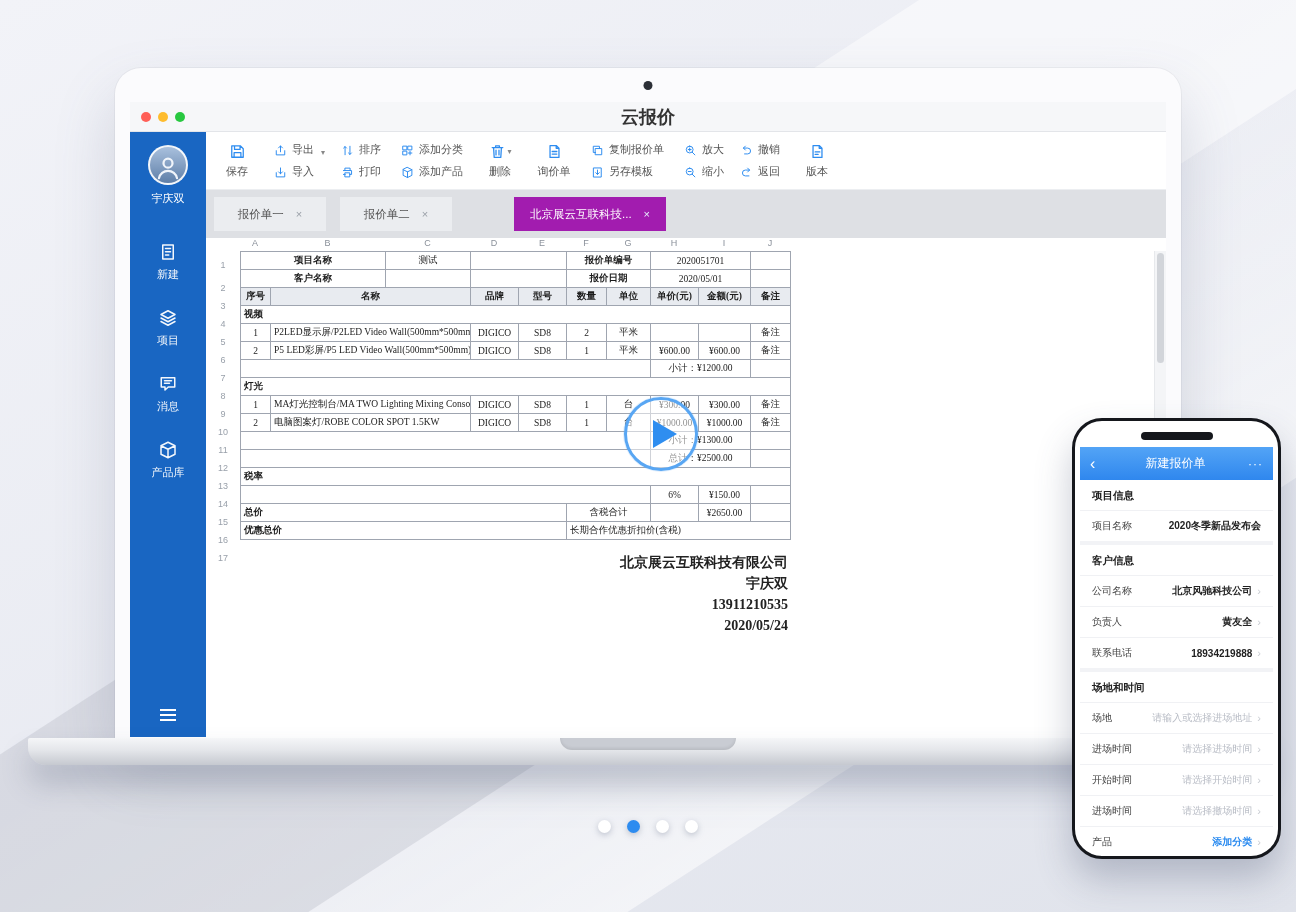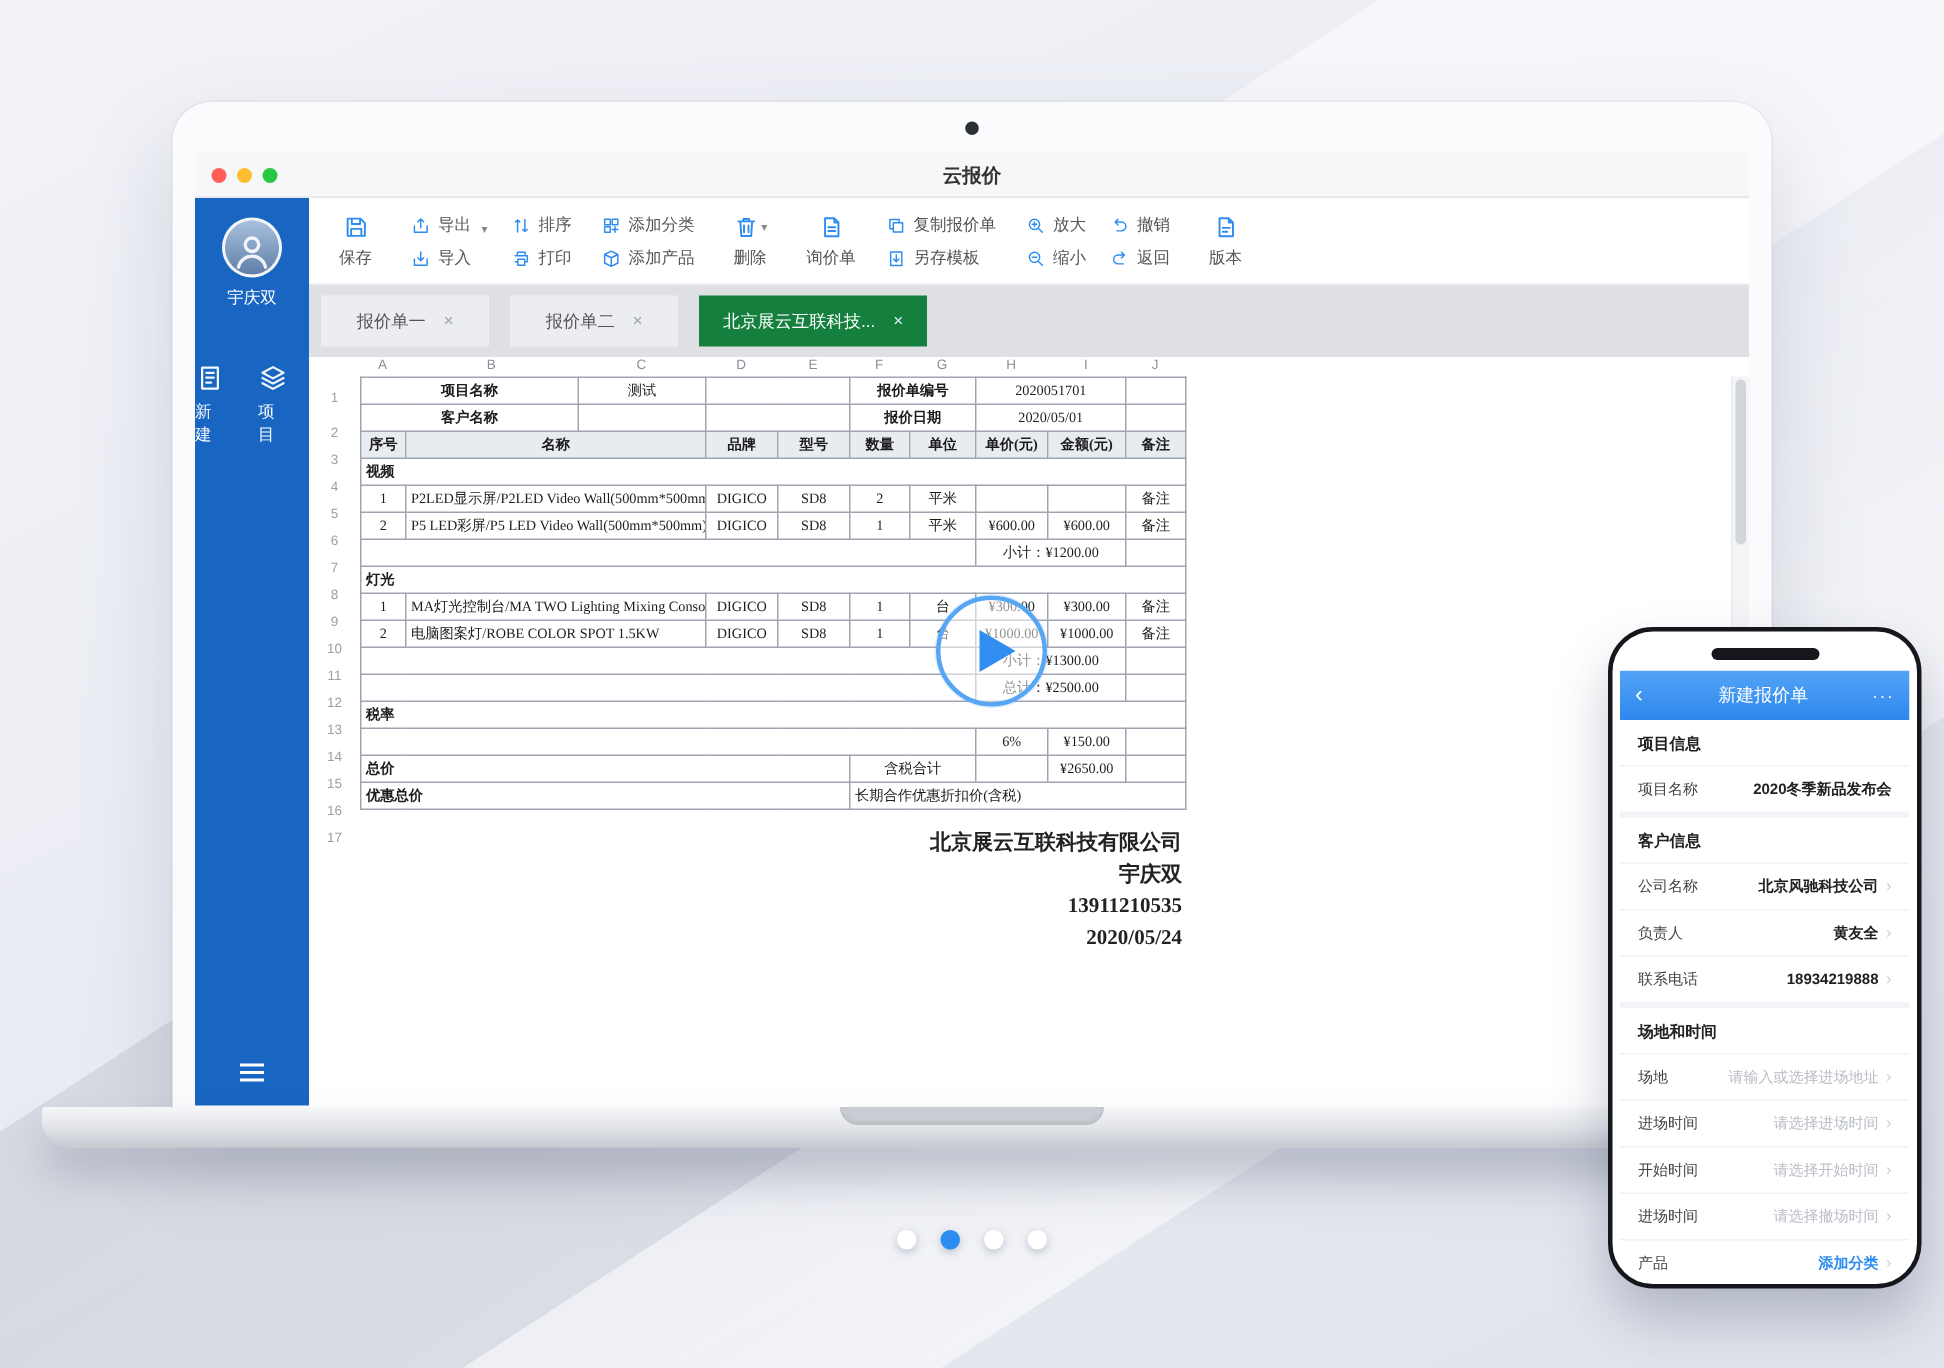--- a/index.html
+++ b/index.html
@@ -29,32 +29,32 @@
     border-radius:2px 2px 18px 18px; box-shadow:0 18px 28px rgba(80,90,115,.28); }
   .base-notch { position:absolute; left:50%; top:0; transform:translateX(-50%);
     width:176px; height:12px; background:#c9ccd3; border-radius:0 0 12px 12px;
     box-shadow:inset 0 -2px 3px rgba(0,0,0,.08); }
 
   
   .titlebar { height:30px; background:#f6f7f9; border-bottom:1px solid #e3e5e9;
     display:flex; align-items:center; justify-content:center; position:relative; }
   .traffic { position:absolute; left:11px; top:50%; transform:translateY(-50%); display:flex; gap:7px; }
   .tl { width:10px; height:10px; border-radius:50%; display:inline-block; cursor:pointer; }
-  .app-title { font-size:13px; font-weight:700; color:#333; }
+  .app-title { font-size:18px; font-weight:700; color:#333; }
   .app-body { display:flex; height:605px; }
 
   
   .sidebar { width:76px; background:#1966c2; display:flex; flex-direction:column;
     align-items:center; padding-top:13px; flex-shrink:0; }
   .avatar { width:40px; height:40px; border-radius:50%; border:2px solid rgba(255,255,255,.9);
     background:linear-gradient(180deg,#a9c0dd 0%,#5f7fa8 100%);
     display:flex; align-items:flex-end; justify-content:center; overflow:hidden; }
   .avatar svg { width:30px; height:30px; color:#f0f4fa; }
   .user-name { color:#fff; font-size:11px; margin-top:6px; }
-  .side-nav { margin-top:34px; width:100%; display:flex; gap:22px; }
+  .side-nav { margin-top:34px; width:100%; display:flex; flex-direction:column; gap:22px; }
   .side-item { display:flex; flex-direction:column; align-items:center; gap:5px;
     color:rgba(255,255,255,.95); font-size:11px; cursor:pointer; padding:2px 0; }
   .side-item svg { width:20px; height:20px; }
   .hamburger { margin-top:auto; margin-bottom:16px; display:flex; flex-direction:column; gap:3px; cursor:pointer; }
   .hamburger i { display:block; width:16px; height:2px; background:#fff; }
 
   
   .main { flex:1; display:flex; flex-direction:column; min-width:0; background:#fff; }
   .toolbar { height:58px; flex-shrink:0; display:flex; align-items:center; gap:20px;
     padding:2px 10px 2px 14px; border-bottom:1px solid #eceef1; }
@@ -68,21 +68,21 @@
   .tb-small { display:flex; align-items:flex-end; gap:5px; color:#555; font-size:11px; cursor:pointer; }
   .tb-small svg { width:13px; height:13px; color:#2d8cf0; }
   .caret { font-size:8px; color:#888; margin-left:2px; }
 
   
   .tabbar { height:48px; flex-shrink:0; background:#dee0e4; display:flex; align-items:center;
     gap:14px; padding:0 8px; }
   .tab { height:34px; display:flex; align-items:center; justify-content:center; gap:12px;
     padding:0 16px; min-width:112px; background:#ebedf0; font-size:11.5px; color:#555; cursor:pointer; }
   .tab .x { color:#9aa0a8; font-size:11px; }
-  .tab.active { background:#15803d; color:#fff; }
+  .tab.active { background:#a21caf; color:#fff;margin-left:48px; }
   .tab.active .x { color:#e8f2fe; }
 
   
   .sheet { flex:1; position:relative; background:#fff; overflow:hidden;
     font-family:"Liberation Serif", serif; }
   .letters { position:relative; height:13px; margin-left:34px;
     font-family:"Liberation Sans", sans-serif; }
   .letters span { position:absolute; top:0; font-size:9px; color:#8a909a; transform:translateX(-50%); }
   .sheet-row { display:flex; }
   .gutter { width:34px; flex-shrink:0; font-family:"Liberation Sans", sans-serif; }

